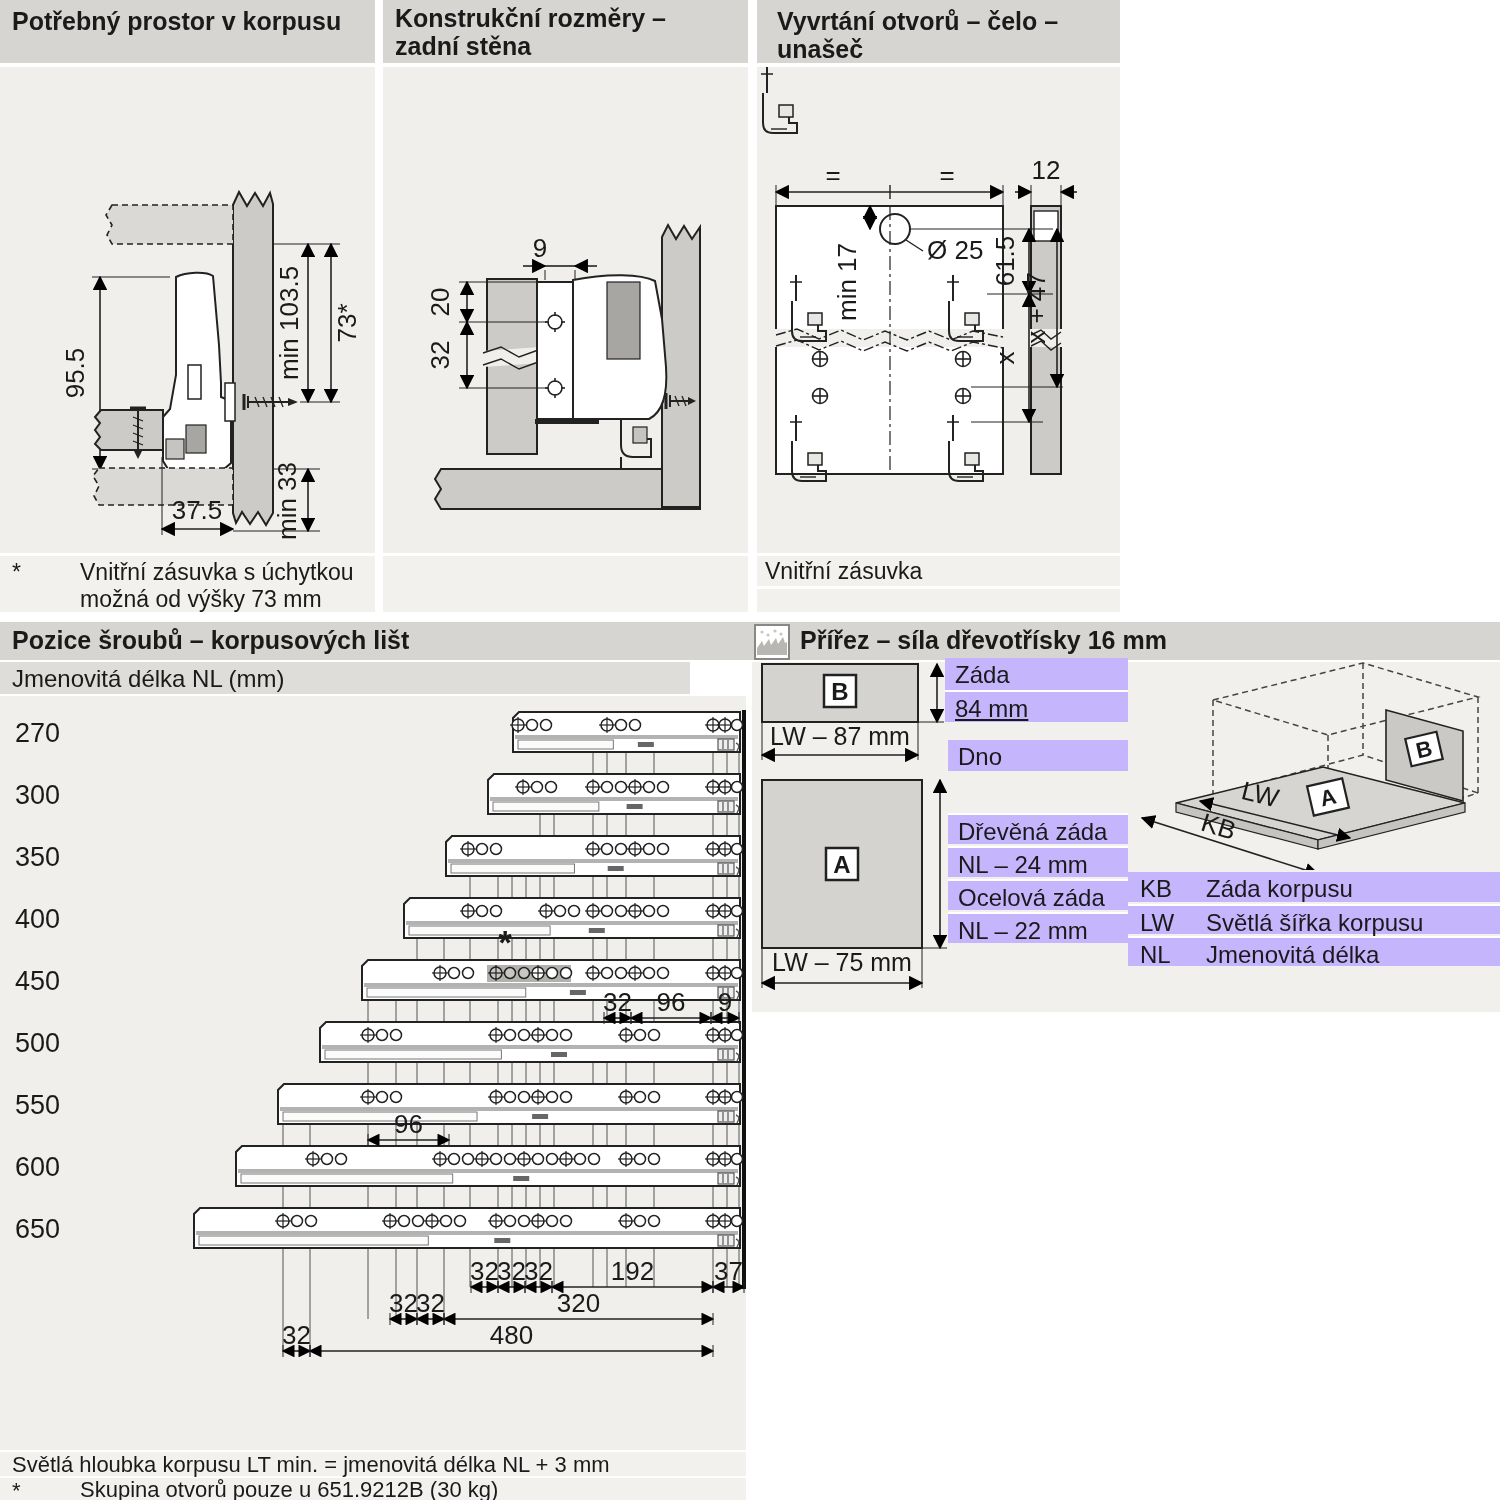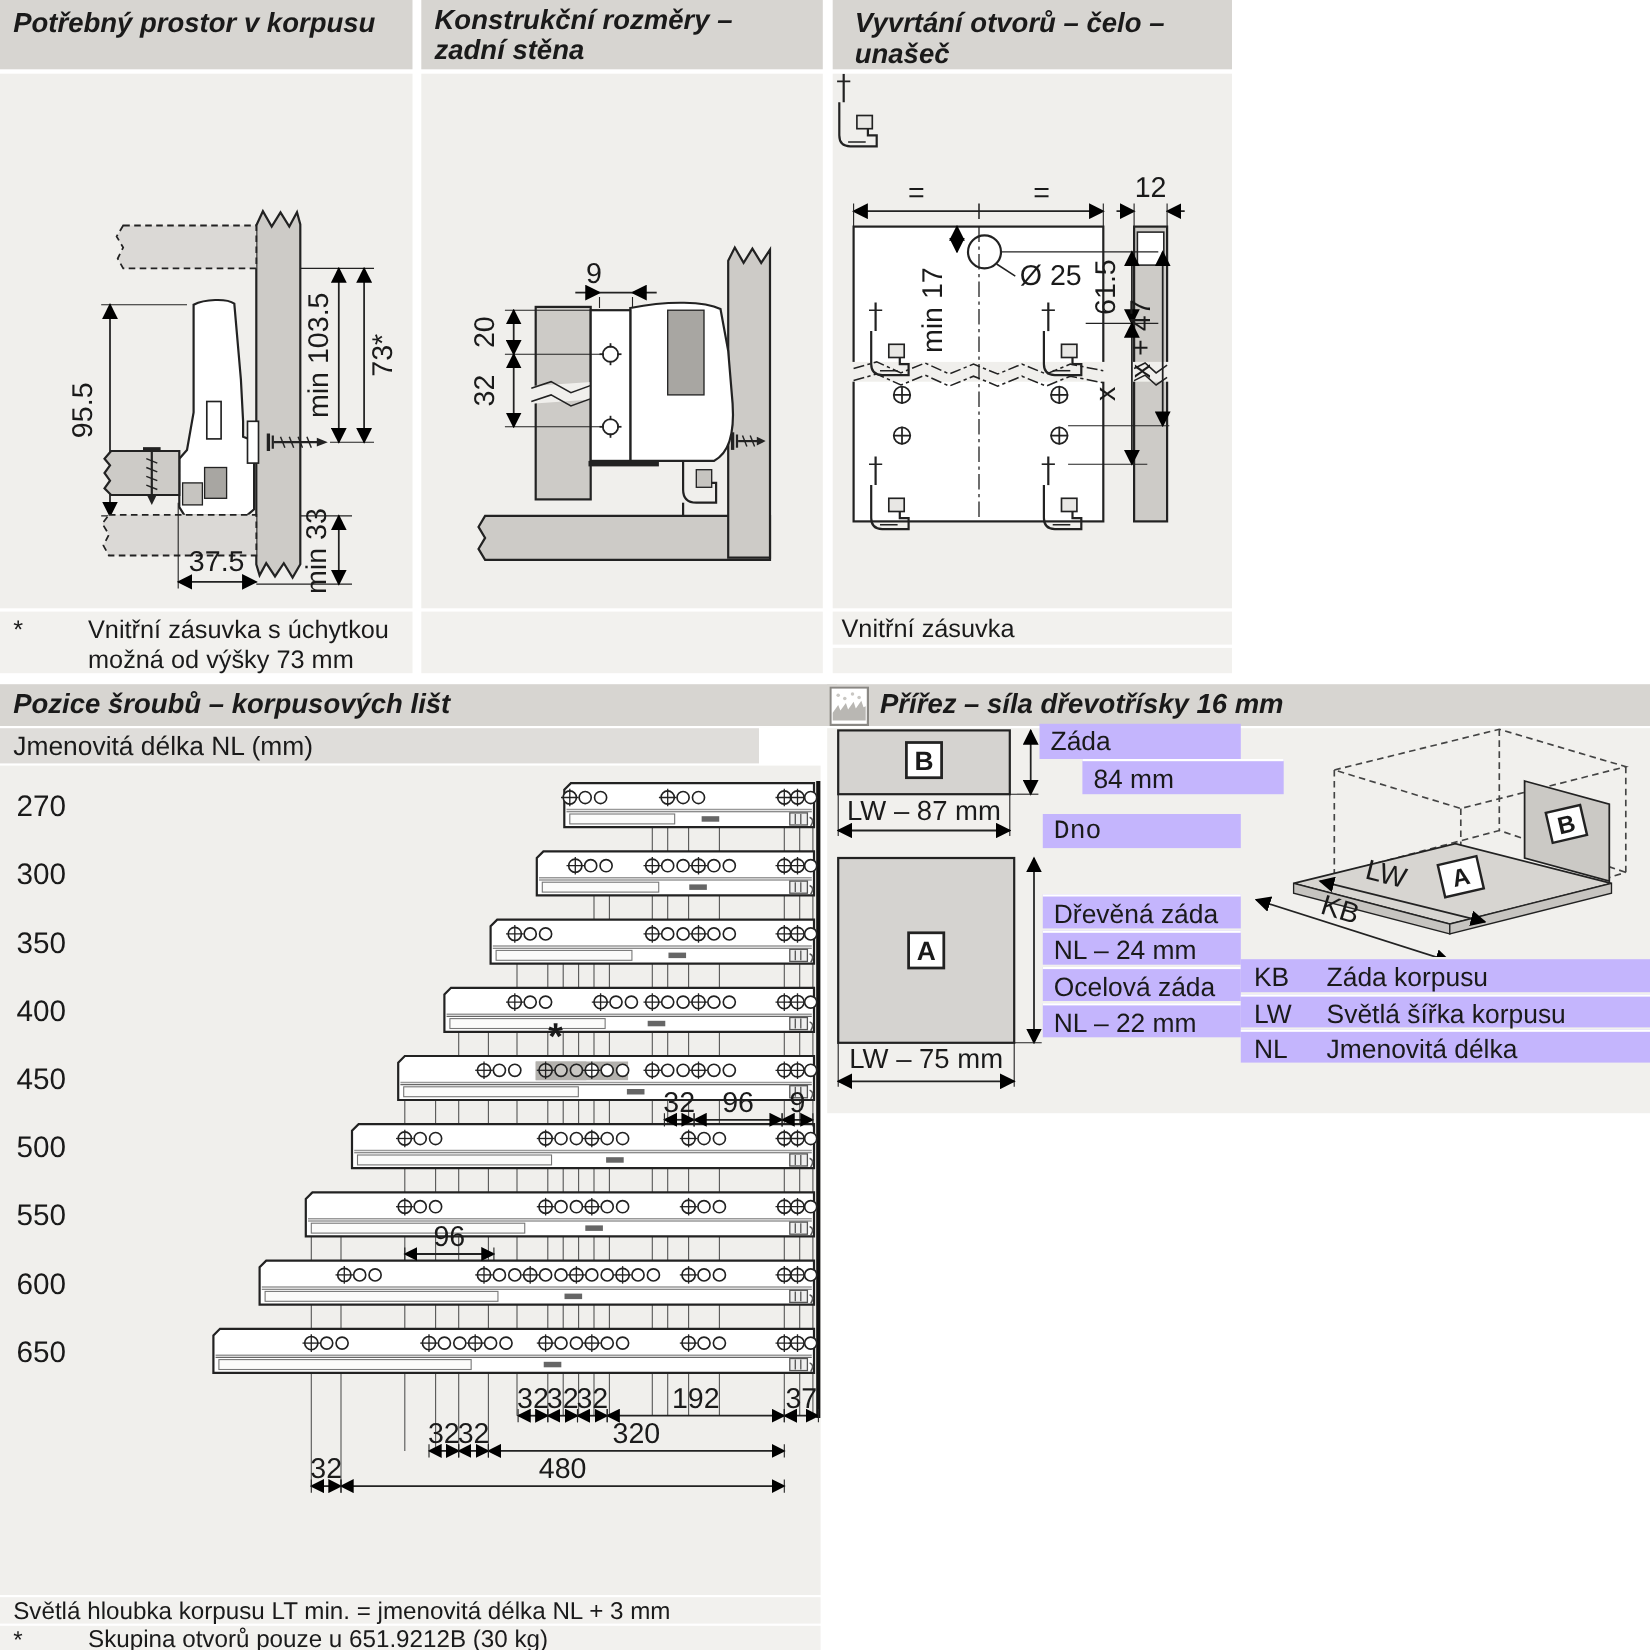--- a/index.html
+++ b/index.html
@@ -1,17 +1,17 @@
 <!DOCTYPE html>
 <html><head>
 <meta charset="utf-8">
 <style>
   html,body{margin:0;padding:0;background:#fff;}
   body{width:1500px;height:1500px;position:relative;font-family:"Liberation Sans",sans-serif;color:#1a1a1a;overflow:hidden;}
-  .panel-head{position:absolute;background:#d7d5d1;font-weight:bold;font-size:25px;line-height:28px;padding:7px 12px 0;box-sizing:border-box;font-style:italic;}
+  .panel-head{position:absolute;background:#d7d5d1;font-weight:bold;font-size:25px;line-height:28px;padding:7px 12px 0;box-sizing:border-box;}
   .band{position:absolute;background:#f0efec;box-sizing:border-box;}
   .band-lite{position:absolute;background:#f2f1ee;box-sizing:border-box;}
   .foot-note{font-size:23px;line-height:27px;padding:3px 10px 0 0;}
   .marker-col{position:absolute;left:12px;top:3px;font-size:23px;}
   svg{position:absolute;display:block;}
   svg text{font-family:"Liberation Sans",sans-serif;fill:#1a1a1a;}
   .dim{font-size:26px;}
   .dim-sm{font-size:25px;}
   .lbl-row{position:absolute;background:#c4b5fd;font-size:24px;line-height:30px;padding:2px 0 0 10px;box-sizing:border-box;border-top:2px solid #fff;}
   .legend-abbr{position:absolute;left:12px;top:2px;}
@@ -736,23 +736,23 @@
   <text x="90" y="211" text-anchor="middle" font-size="24" font-weight="bold">A</text>
   <line x1="188" y1="118" x2="188" y2="286" stroke="#222" stroke-width="1.6" marker-start="url(#a5)" marker-end="url(#a5)"></line>
   <line x1="170" y1="286" x2="195" y2="286" stroke="#222" stroke-width="1"></line>
   <text class="dim-sm" x="90" y="309" text-anchor="middle">LW – 75 mm</text>
   <line x1="10" y1="286" x2="10" y2="326" stroke="#222" stroke-width="1"></line>
   <line x1="170" y1="286" x2="170" y2="326" stroke="#222" stroke-width="1"></line>
   <line x1="10" y1="321" x2="170" y2="321" stroke="#222" stroke-width="1.6" marker-start="url(#a5)" marker-end="url(#a5)"></line>
 </svg>
 
 <div class="lbl-row" style="left:945px;top:658px;width:183px;height:32px;border-top:none;">Záda</div>
-<div class="lbl-row" style="left:984px;top:690px;width:183px;height:32px;">84 mm</div>
-
-<div class="lbl-row" style="left:948px;top:740px;width:180px;height:31px;border-top:none;font-family:Liberation Mono, monospace;">Dno</div>
+<div class="lbl-row" style="left:945px;top:690px;width:183px;height:32px;text-decoration:underline;">84 mm</div>
+
+<div class="lbl-row" style="left:948px;top:740px;width:180px;height:31px;border-top:none;">Dno</div>
 <div class="lbl-row" style="left:948px;top:813px;width:180px;height:31px;">Dřevěná záda</div>
 <div class="lbl-row" style="left:948px;top:846px;width:180px;height:31px;">NL – 24 mm</div>
 <div class="lbl-row" style="left:948px;top:879px;width:180px;height:31px;">Ocelová záda</div>
 <div class="lbl-row" style="left:948px;top:912px;width:180px;height:31px;">NL – 22 mm</div>
 
 <svg style="left:1128px;top:655px;" width="372" height="215" viewBox="0 0 372 215">
   <defs>
     <marker id="a6" viewBox="0 0 10 10" refX="9" refY="5" markerWidth="9" markerHeight="9" orient="auto-start-reverse">
         <path d="M0,0 L10,5 L0,10 Z"></path>
       </marker>

